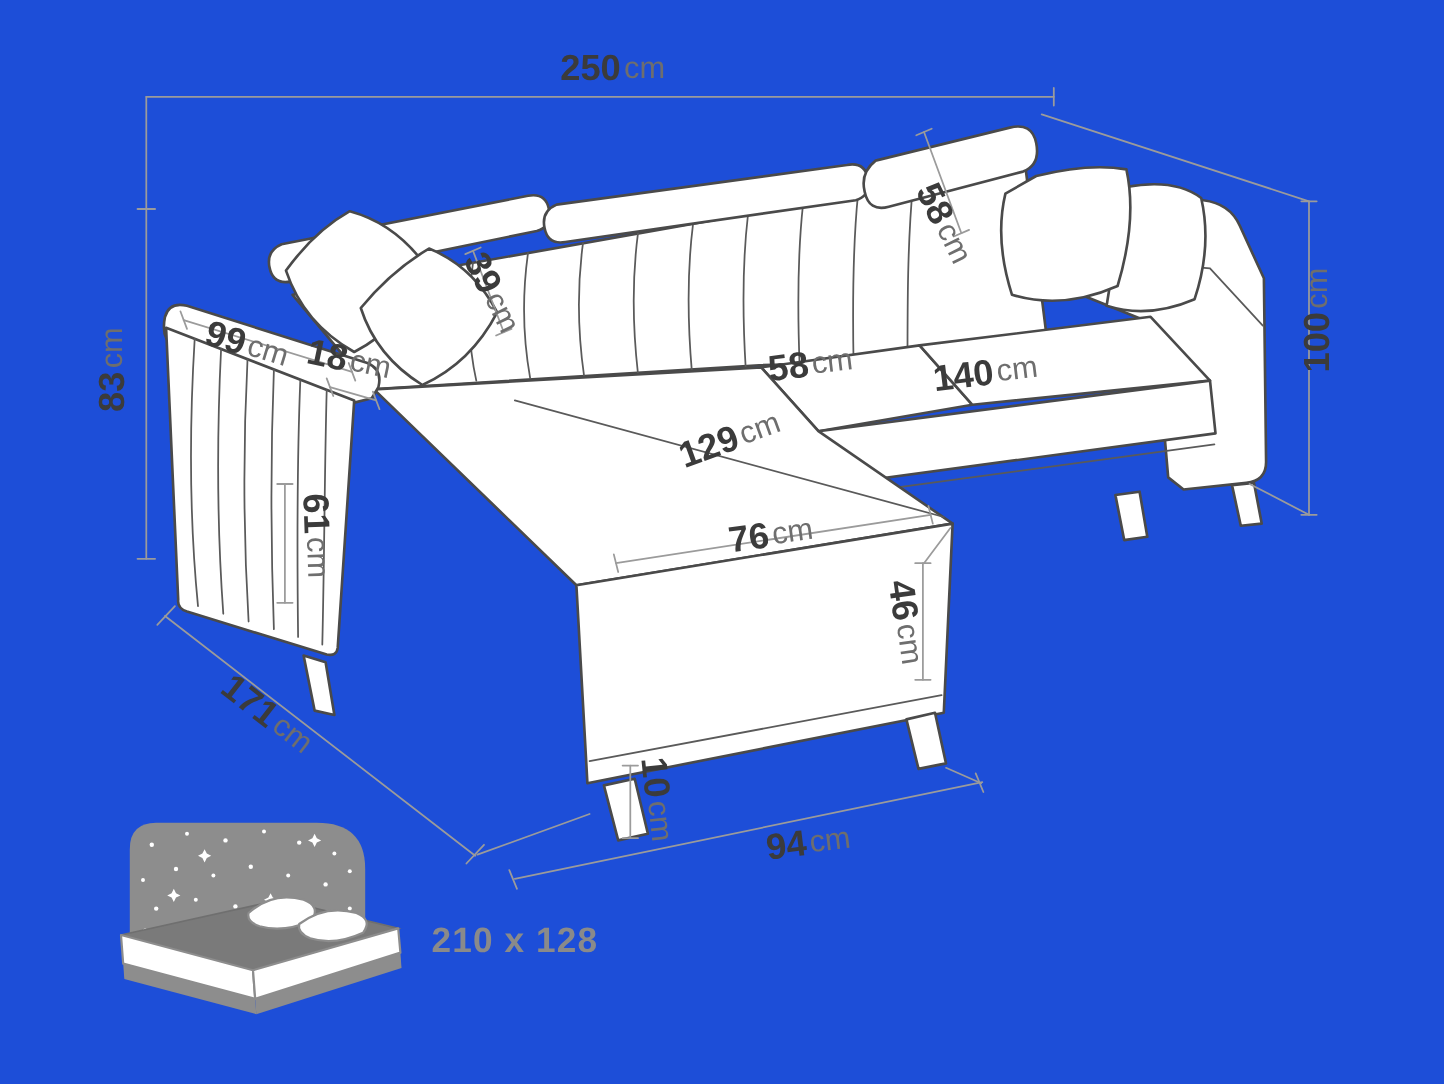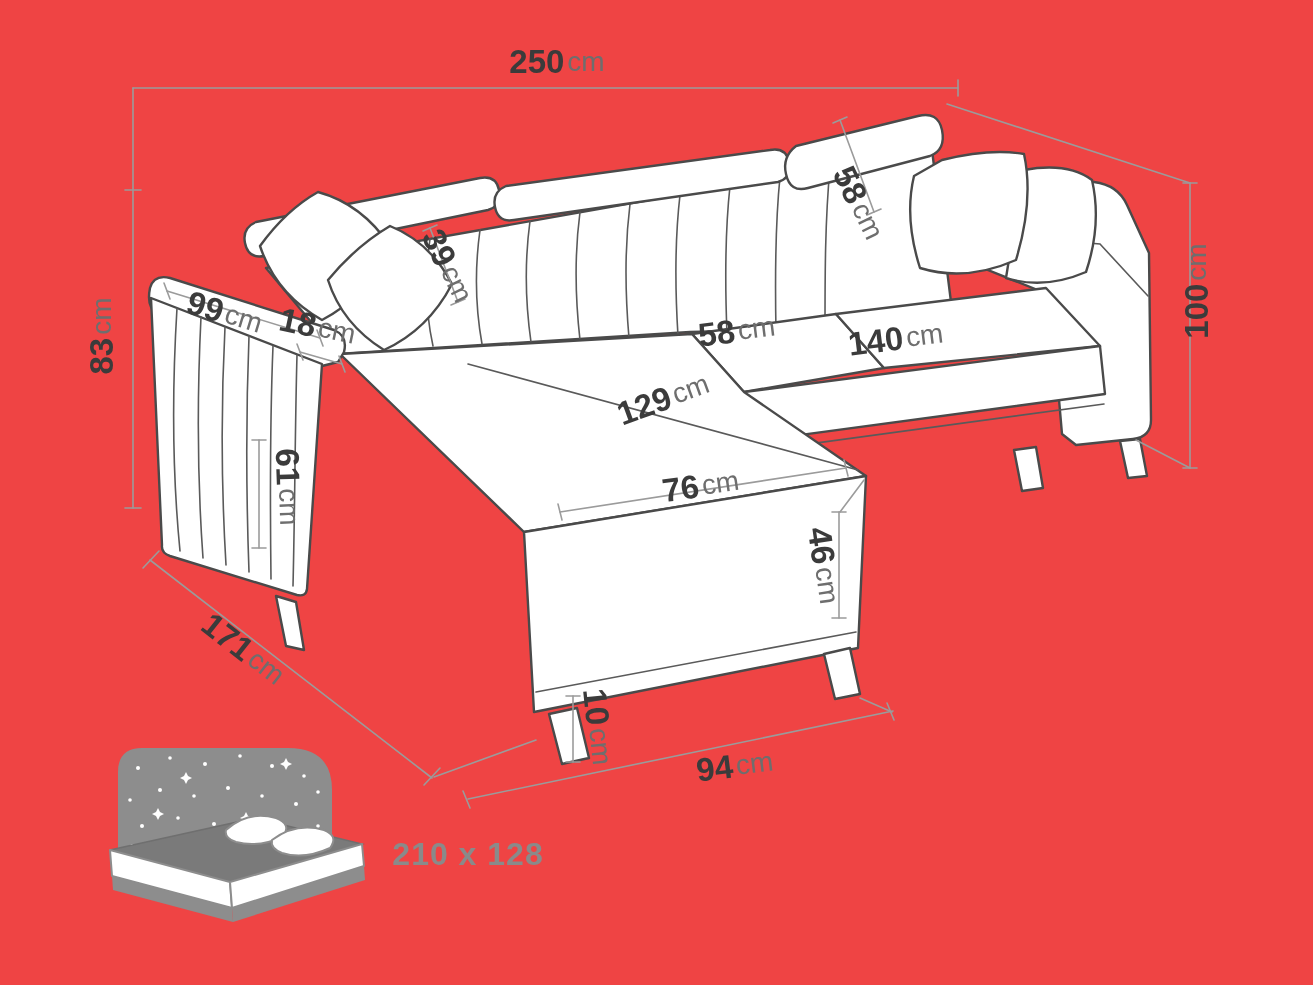--- a/index.html
+++ b/index.html
@@ -1,19 +1,19 @@
 <!DOCTYPE html>
 <html><head>
 <meta charset="utf-8">
 <style>
   html,body{margin:0;padding:0;background:#ffffff;}
   .stage{
     position:relative;
     width:1313px;height:985px;
-    background:#ef4444;
+    background:#1d4ed8;
     font-family:"Liberation Sans", sans-serif;
     overflow:hidden;
   }
   svg{display:block;}
   
   .sofa{stroke:#4a4a4a;stroke-width:2.4;fill:#ffffff;stroke-linejoin:round;stroke-linecap:round;}
   .sofa-thin{stroke:#5a5a5a;stroke-width:1.6;fill:none;stroke-linecap:round;}
   
   .dim{stroke:#9b9b9b;stroke-width:1.6;fill:none;stroke-linecap:round;}
   

